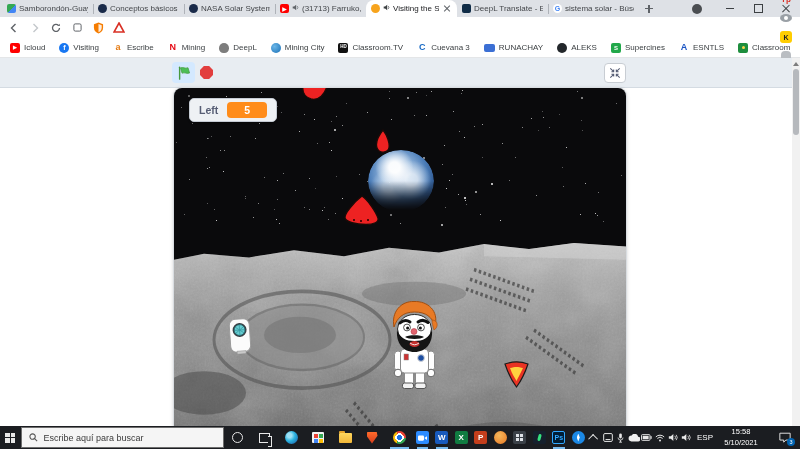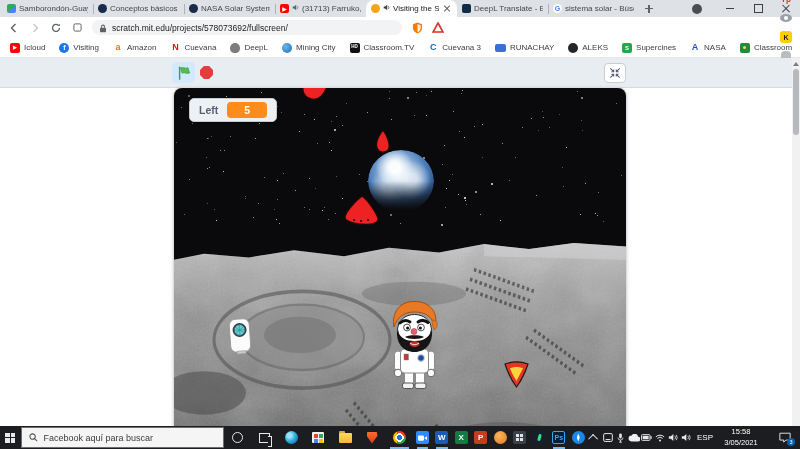--- a/index.html
+++ b/index.html
@@ -206,27 +206,20 @@
         <svg width="10" height="10" viewBox="0 0 10 10">
           <path d="M8.5,5 a3.5,3.5 0 1 1 -1,-2.5" stroke="#5f6368" stroke-width="1.3" fill="none"></path>
           <path d="M8.8,0.8 v2.2 h-2.2" fill="#5f6368"></path>
         </svg>
       </span>
     <span class="nav-ico">
         <svg width="9" height="9" viewBox="0 0 10 10">
           <rect x="1" y="1" width="8" height="8" rx="1.5" stroke="#5f6368" stroke-width="1.1" fill="none"></rect>
         </svg>
       </span>
-    <div class="omnibox">
-      <span><svg width="8" height="9" viewBox="0 0 10 12">
-            <rect x="1" y="5" width="8" height="6" rx="1" fill="#5f6368"></rect>
-            <path d="M3,5 V3.5 a2,2 0 0 1 4,0 V5" stroke="#5f6368" stroke-width="1.4" fill="none"></path>
-          </svg></span>
-      <span class="url-text">scratch.mit.edu/projects/578073692/fullscreen/</span>
-    </div>
     <span class="ext">
         <svg width="11" height="12" viewBox="0 0 12 13">
           <path d="M6,0.5 L11,2.5 V6 C11,9.5 9,11.5 6,12.5 C3,11.5 1,9.5 1,6 V2.5 Z" fill="#f57c00"></path>
           <path d="M6,2 L9.5,3.4 V6 C9.5,8.6 8.2,10.2 6,11 Z" fill="#fff" opacity="0.85"></path>
         </svg>
       </span>
     <span class="ext">
         <svg width="12" height="11" viewBox="0 0 12 11">
           <path d="M6,1 L11,10 H1 Z" stroke="#d93025" stroke-width="1.6" fill="none"></path>
         </svg>
@@ -266,25 +259,25 @@
     <span class="bm">
         <span class="bicon bi-yt">▶</span>
         <span>Icloud</span>
       </span>
     <span class="bm">
         <span class="bicon bi-fb">f</span>
         <span>Visiting</span>
       </span>
     <span class="bm">
         <span class="bicon bi-amz">a</span>
-        <span>Amazon</span>
+        <span>Escribe</span>
       </span>
     <span class="bm">
         <span class="bicon bi-nflx">N</span>
-        <span>Cuevana</span>
+        <span>Mining</span>
       </span>
     <span class="bm">
         <span class="bicon bi-apple"></span>
         <span>DeepL</span>
       </span>
     <span class="bm">
         <span class="bicon bi-mining"></span>
         <span>Mining City</span>
       </span>
     <span class="bm">
@@ -302,21 +295,21 @@
     <span class="bm">
         <span class="bicon bi-esntls"></span>
         <span>ALEKS</span>
       </span>
     <span class="bm">
         <span class="bicon bi-super">S</span>
         <span>Supercines</span>
       </span>
     <span class="bm">
         <span class="bicon bi-aleks">A</span>
-        <span>NASA</span>
+        <span>ESNTLS</span>
       </span>
     <span class="bm">
         <span class="bicon bi-class"></span>
         <span>Classroom</span>
       </span>
 
   </div>
 
   <div class="page">
     <div class="scratch-header">
@@ -598,21 +591,21 @@
           <i></i>
           <i></i>
           <i></i>
         </span>
       </div>
     <div class="tb-search">
       <svg width="9" height="9" viewBox="0 0 10 10">
           <circle cx="4" cy="4" r="3" stroke="#555" stroke-width="1.2" fill="none"></circle>
           <path d="M6.3,6.3 L9,9" stroke="#555" stroke-width="1.2"></path>
         </svg>
-      <span>Facebook aquí para buscar</span>
+      <span>Escribe aquí para buscar</span>
     </div>
     <div class="tb-ico w27">
         <span class="cortana"></span>
       </div>
     <div class="tb-ico w27">
         <span class="taskview"></span>
       </div>
     <div class="tb-ico w27">
         <span class="edge-ico"></span>
       </div>
@@ -701,21 +694,21 @@
       </div>
     <div class="tb-ico w13">
         <svg class="tray-svg" width="10" height="9" viewBox="0 0 12 10">
           <path d="M1,3.5 h2.4 l3,-2.8 v8.6 l-3,-2.8 h-2.4 z" fill="#e8e8e8"></path>
           <path d="M8.2,3 a3,3 0 0 1 0,4 M9.8,1.8 a5,5 0 0 1 0,6.4" stroke="#e8e8e8" stroke-width="1" fill="none"></path>
         </svg>
       </div>
     <div class="tb-lang">ESP</div>
     <div class="tb-clock">
       <span>15:58</span>
-      <span>3/05/2021</span>
+      <span>5/10/2021</span>
     </div>
     <div class="tb-notif">
       <svg width="12" height="11" viewBox="0 0 14 12">
           <path d="M1,1 h12 v8 h-5 l-2.5,2.5 v-2.5 h-4.5 z" stroke="#e8e8e8" stroke-width="1.1" fill="none"></path>
         </svg>
       <span class="notif-badge">3</span>
     </div>
   </div>
 
 </div>

